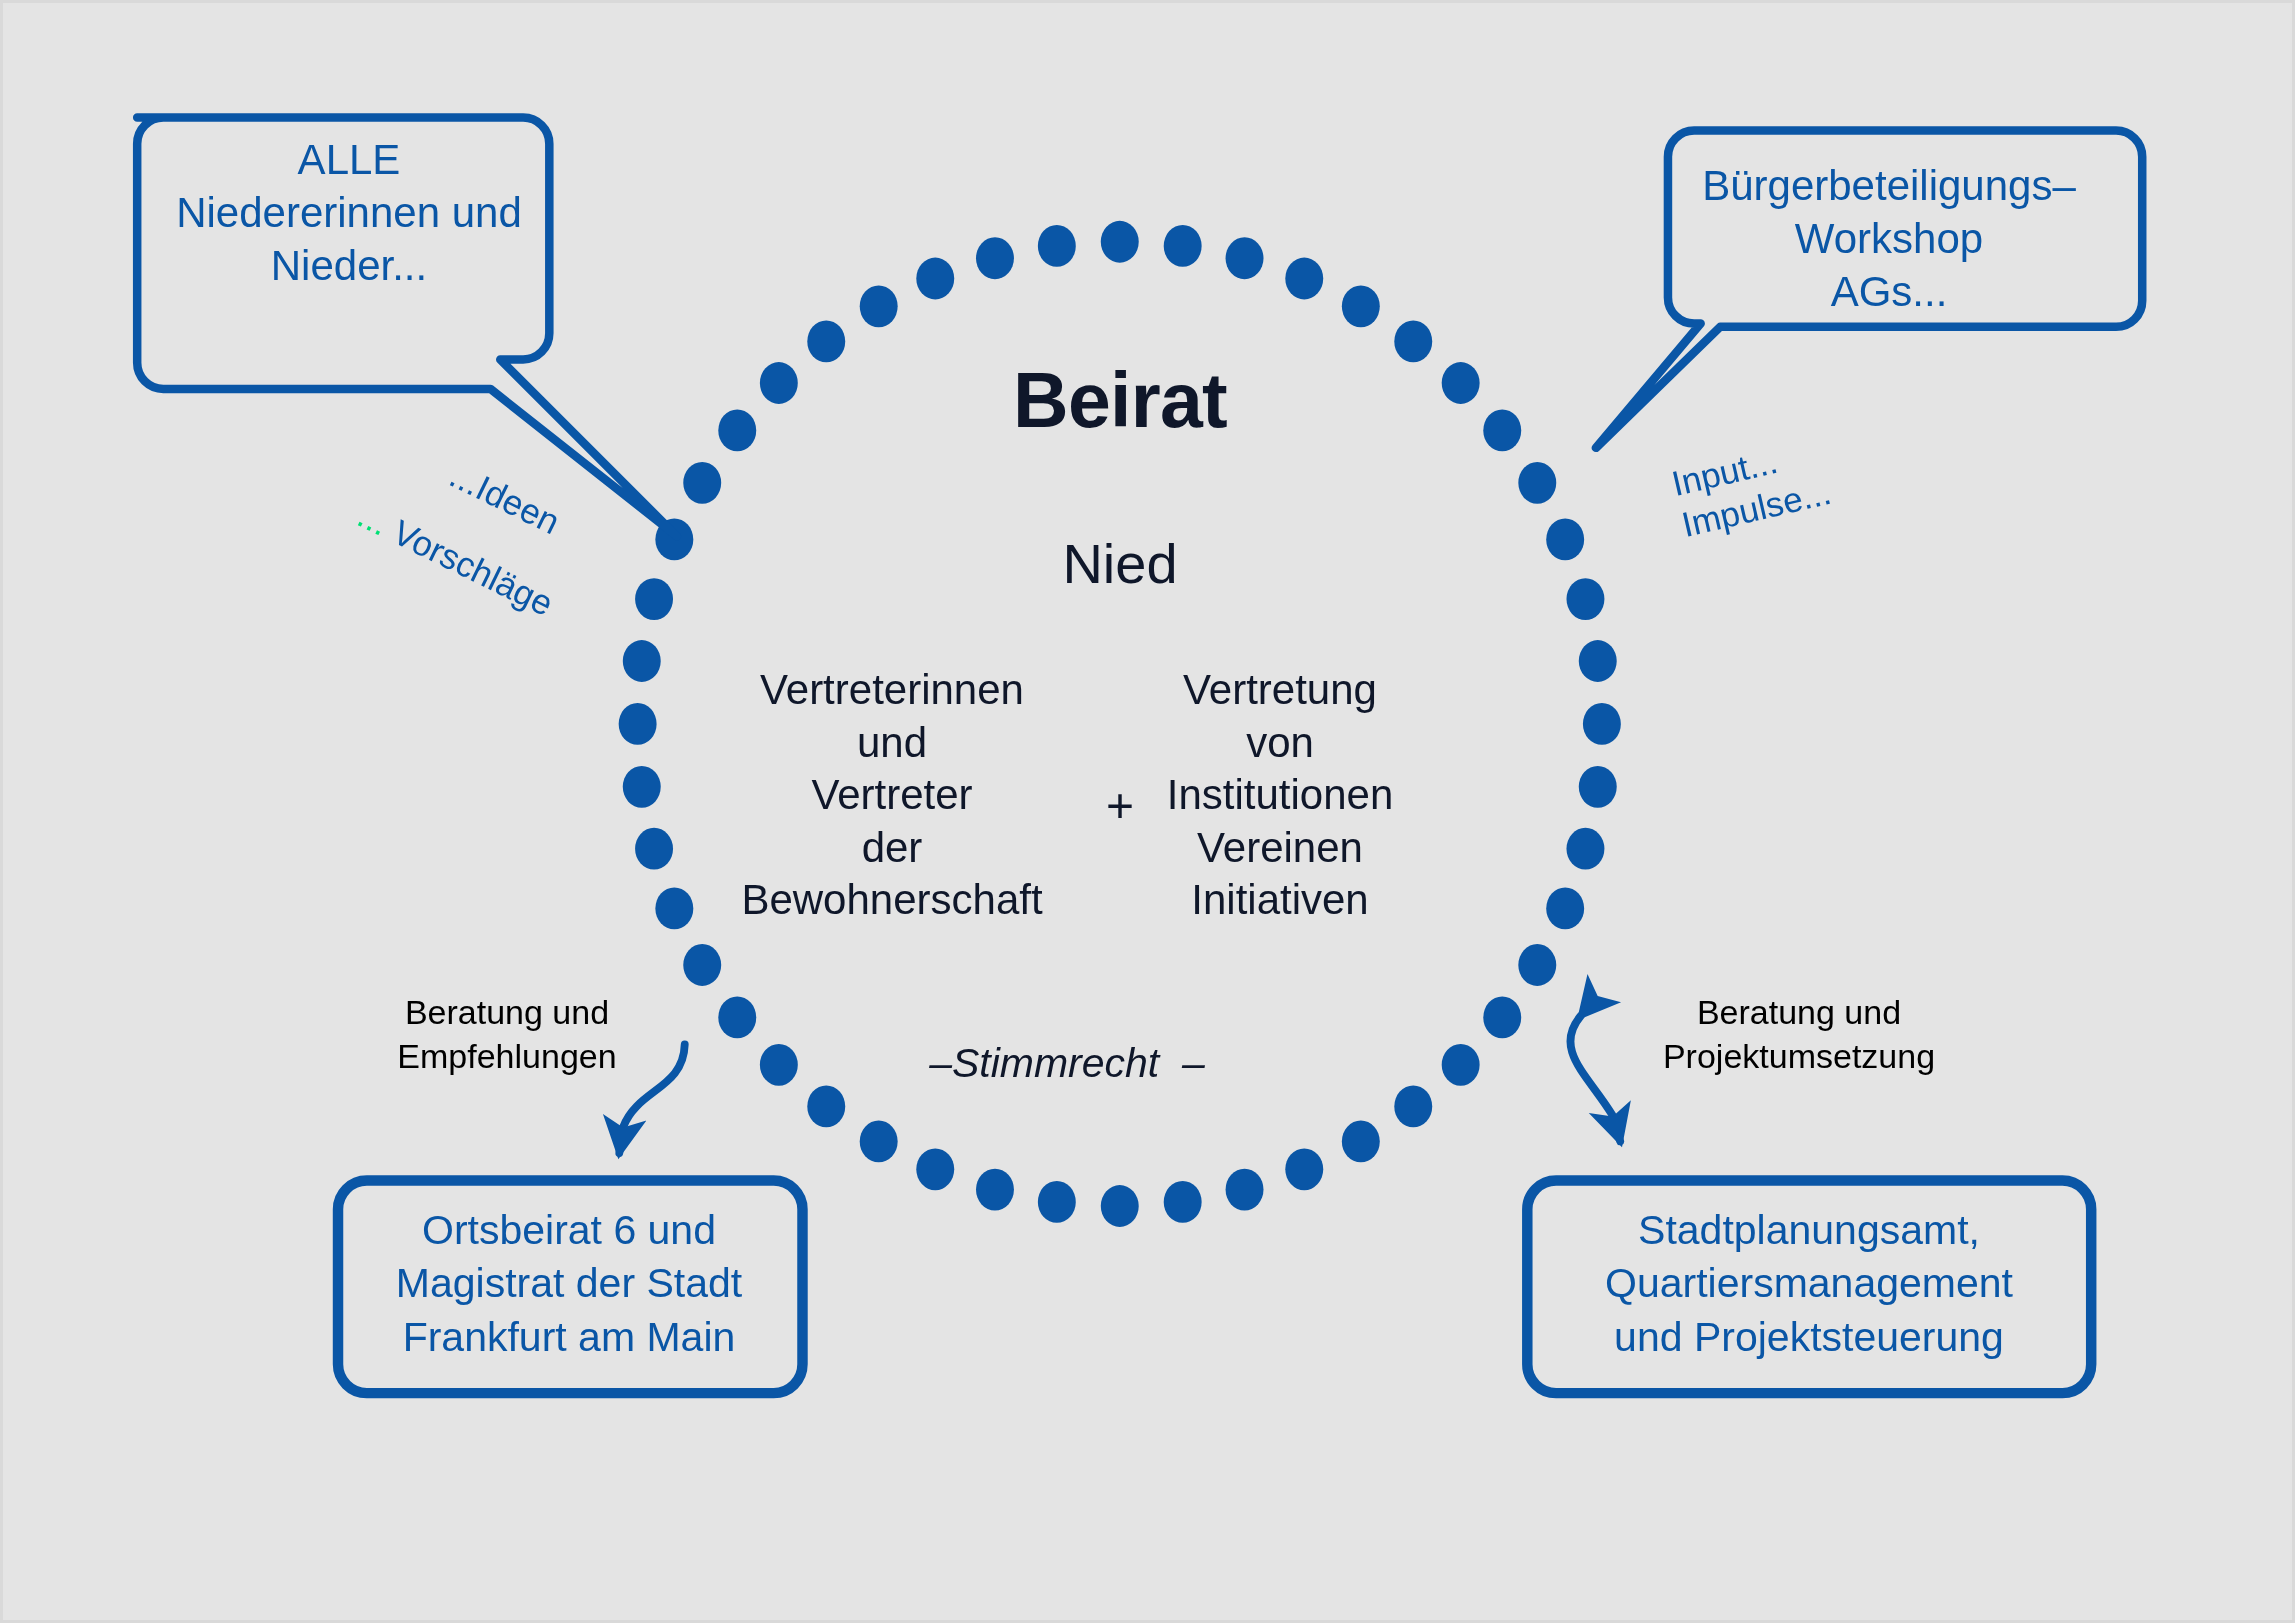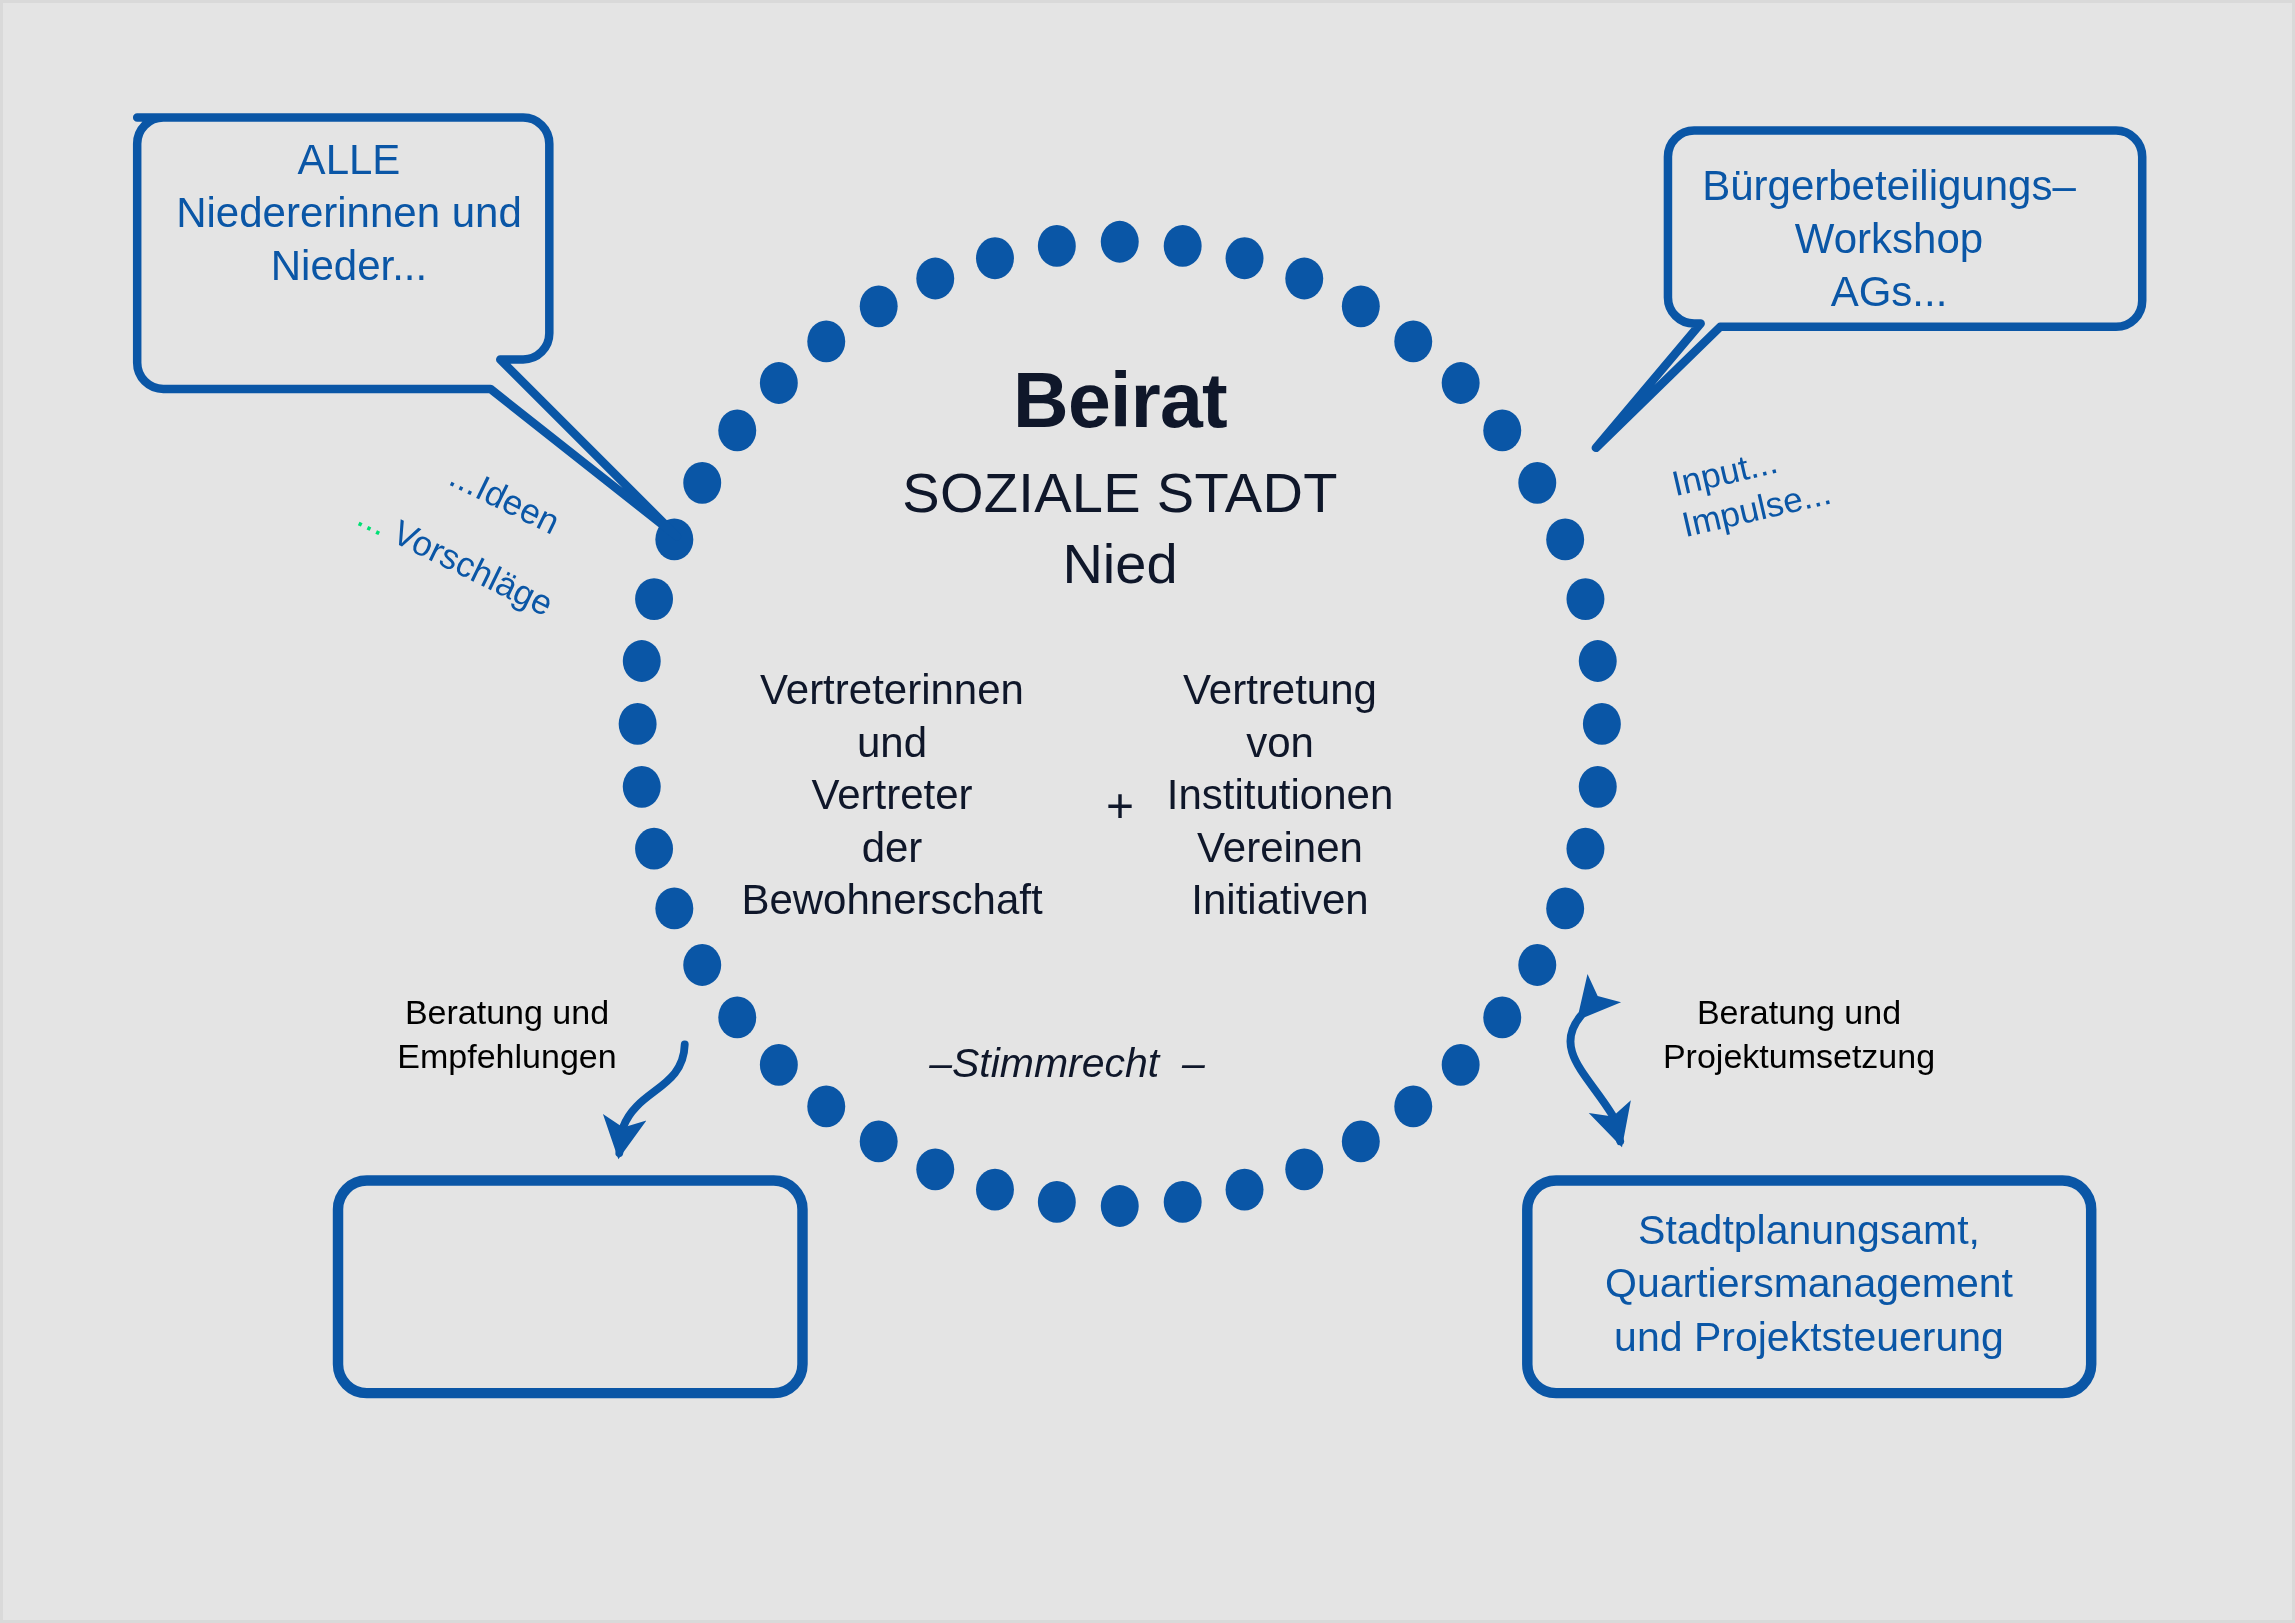--- a/index.html
+++ b/index.html
@@ -254,21 +254,20 @@
     <path d="M 1042 1592
              C 1040 1660, 970 1660, 948 1718
              L 942 1758" fill="none" stroke="#0A56A6" stroke-width="12" stroke-linecap="round" marker-end="url(#arrowhead)"></path>
 
     <path d="M 2412 1548
              C 2368 1600, 2424 1640, 2460 1700
              L 2472 1740" fill="none" stroke="#0A56A6" stroke-width="12" stroke-linecap="round" marker-start="url(#arrowheadback)" marker-end="url(#arrowhead)"></path>
   </svg>
 
   <div class="txt" id="center-title">Beirat</div>
-  <div class="txt" id="center-sub1">SOZIALE STADT</div>
   <div class="txt" id="center-sub2">Nied</div>
 
   <div class="txt" id="col-left">Vertreterinnen
 und
 Vertreter
 der
 Bewohnerschaft</div>
   <div class="txt" id="col-plus">+</div>
   <div class="txt" id="col-right">Vertretung
 von
@@ -288,18 +287,21 @@
   <div class="rot-label" id="lbl-vorschlaege"><span class="dot-green">...</span><span> Vorschläge</span></div>
 
   <div class="rot-label" id="lbl-input">Input...</div>
   <div class="rot-label" id="lbl-impulse">Impulse...</div>
 
   <div class="arrow-caption" id="cap-bl">Beratung und
 Empfehlungen</div>
   <div class="arrow-caption" id="cap-br">Beratung und
 Projektumsetzung</div>
 
+  <div class="bubble-text" id="box-bl-text">Ortsbeirat 6 und
+Magistrat der Stadt
+Frankfurt am Main</div>
   <div class="bubble-text" id="box-br-text">Stadtplanungsamt,
 Quartiersmanagement
 und Projektsteuerung</div>
 
 </div>
 
 
 </body></html>

